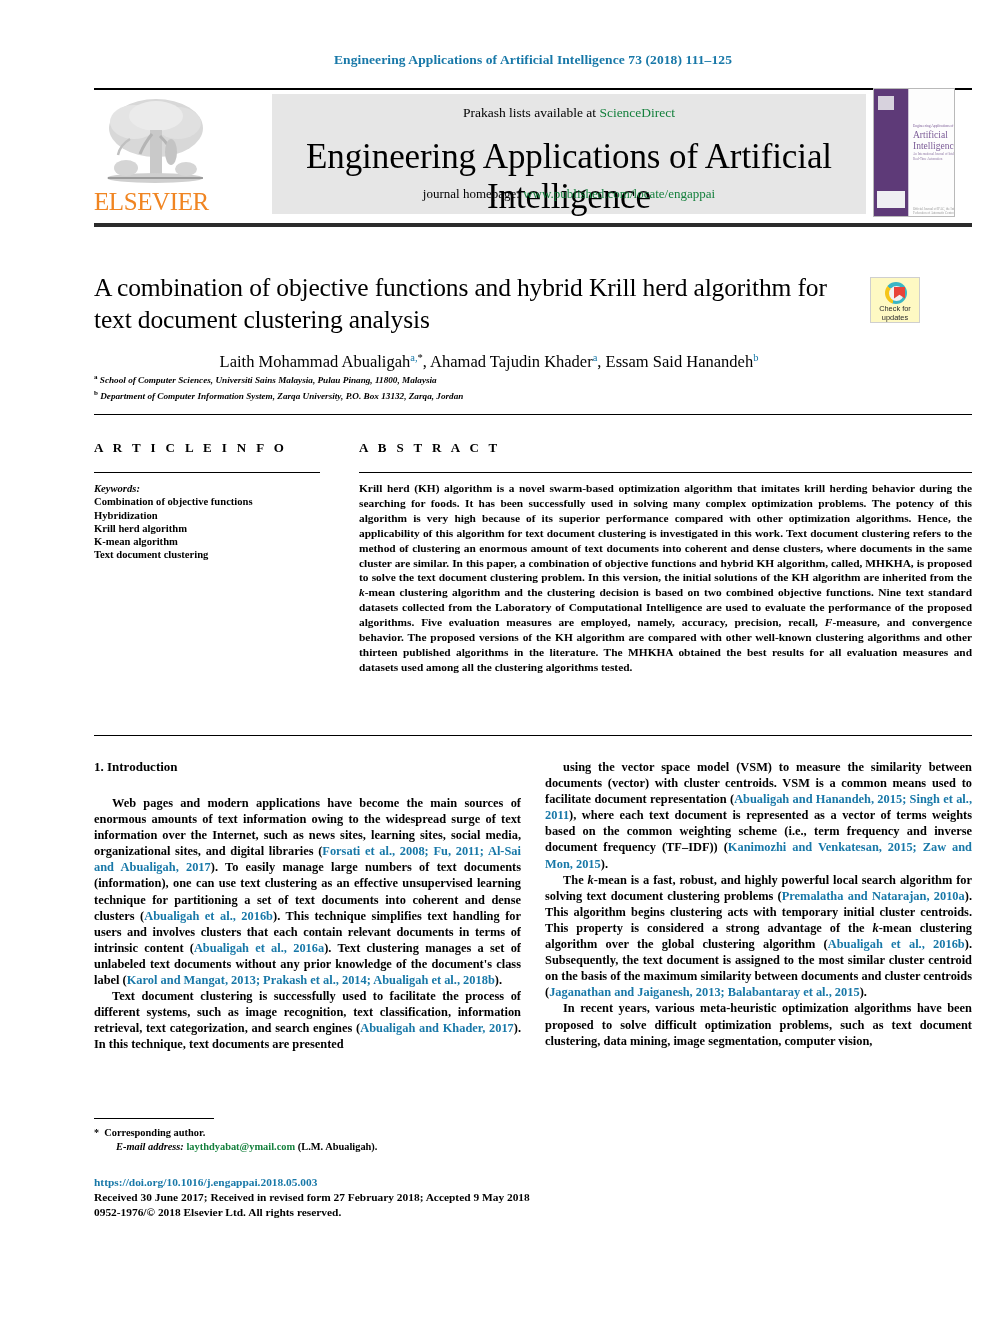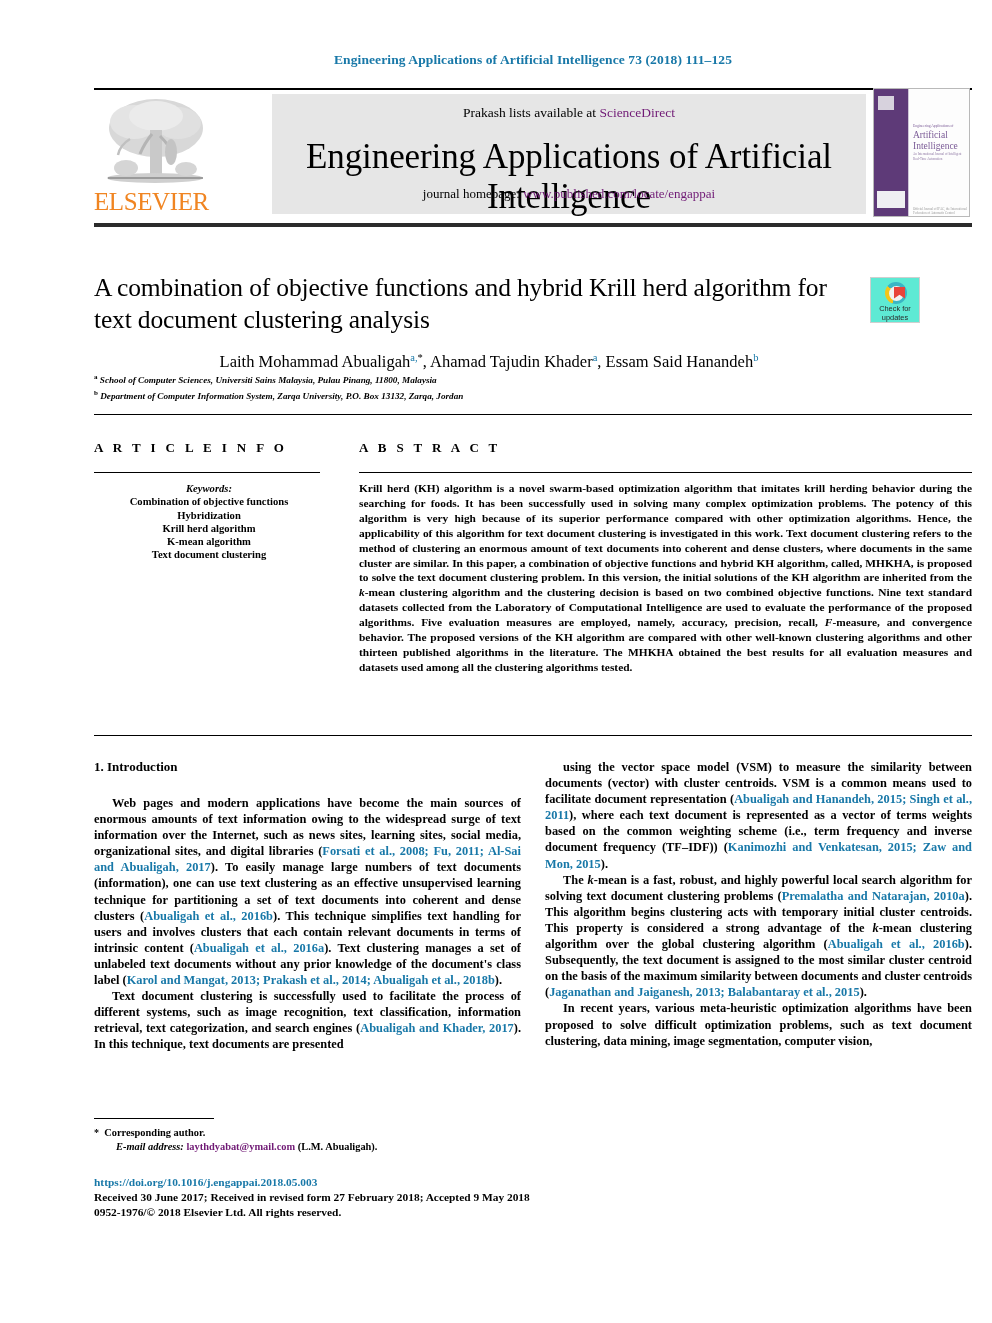--- a/index.html
+++ b/index.html
@@ -95,27 +95,27 @@
     font-size: 35px;
     letter-spacing: -0.1px;
   }
   .banner-homepage {
     position: absolute;
     left: 0; top: 92px;
     width: 594px;
     text-align: center;
     font-size: 13px;
   }
-  .link { color: #701a75; }
+  .link { color: #15803d; }
 
   
   .cover {
     position: absolute;
     left: 779px; top: 0px;
-    width: 97px;
+    width: 82px;
     height: 129px;
     border: 1px solid #b9b9b9;
     background: #ffffff;
     box-sizing: border-box;
     overflow: hidden;
   }
   .cover-purple {
     position: absolute;
     left: 0; top: 0;
     width: 34px;
@@ -216,21 +216,21 @@
     line-height: 12.5px;
   }
   .affil sup { font-size: 7px; font-style: normal; }
 
   
   .crossmark {
     position: absolute;
     left: 833px; top: 277px;
     width: 50px;
     height: 46px;
-    background: #5eead4;
+    background: #fef9c3;
     border: 1px solid #cfcfcf;
     box-sizing: border-box;
   }
   .cm-ring {
     position: absolute;
     left: 14px; top: 4px;
     width: 22px; height: 22px;
     border-radius: 50%;
     background: conic-gradient(from 200deg, #f5c518 0deg 110deg, #3ab6c4 110deg 360deg);
   }
@@ -286,21 +286,20 @@
   #info-rule-left { left: 57px; width: 226px; }
   #info-rule-right { left: 322px; width: 613px; }
 
   .keywords {
     position: absolute;
     left: 57px; top: 482px;
     width: 230px;
     font-size: 10.6px;
     line-height: 13.3px;
     font-weight: bold;
-    text-align: center;
   }
   .keywords .kw-label { font-style: italic; }
 
   .abstract {
     position: absolute;
     left: 322px; top: 481px;
     width: 613px;
     font-size: 11.4px;
     line-height: 14.9px;
     text-align: justify;

